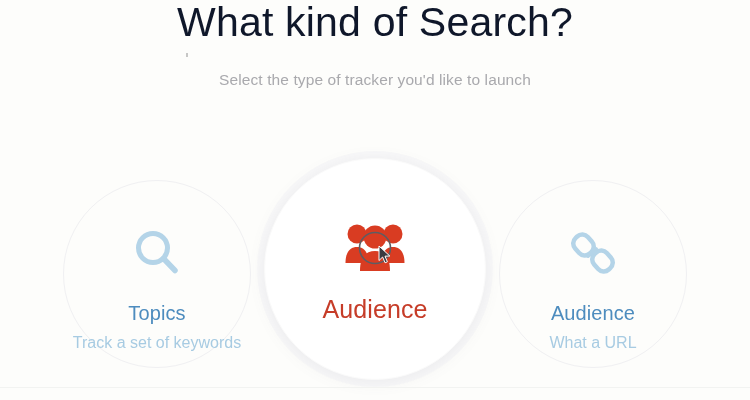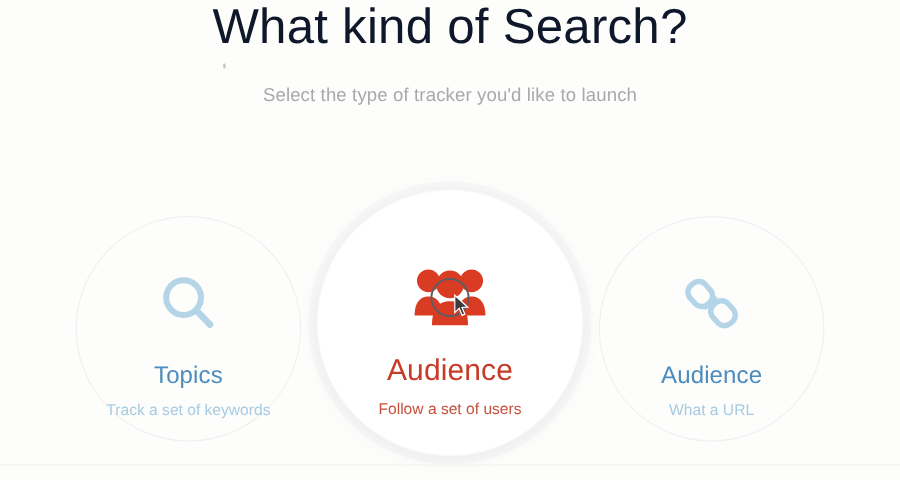--- a/index.html
+++ b/index.html
@@ -110,21 +110,21 @@
   .card-title {
     font-size: 20px;
     font-weight: 400;
     letter-spacing: 0.1px;
     line-height: 1;
   }
   .card.side .card-title  { margin-top: 22px; color: #4d8cbe; }
   .card.center .card-title{ margin-top: 20px; font-size: 25px; color: #c63c28; }
 
   .card-desc {
-    font-size: 13px;
+    font-size: 16px;
     font-weight: 400;
     line-height: 1;
   }
   .card.side .card-desc   { margin-top: 12px; color: #a7cbe2; }
   .card.center .card-desc { margin-top: 12px; color: #c9503c; }
 
   
   .cursor-arrow {
     position: absolute;
     left: 113px;
@@ -193,21 +193,20 @@
           <path d="M16 53 C16 38 22 33 31 33 C40 33 46 38 46 53 Z" fill="#d93c22"></path>
 
           <circle cx="31" cy="30" r="15.5" fill="none" stroke="#5d5d63" stroke-width="1.6"></circle>
         </svg>
 
         <svg class="cursor-arrow" viewBox="0 0 13 19">
           <path d="M1 1 L1 15.5 L4.6 12 L7.1 17.8 L9.4 16.8 L7 11.2 L11.8 11 Z" fill="#3a3a40" stroke="#ffffff" stroke-width="1"></path>
         </svg>
       </div>
       <div class="card-title">Audience</div>
-      <div class="card-desc">Follow a set of users</div>
     </div>
 
     <div class="card side right">
       <div class="icon-wrap">
         <svg width="48" height="50" viewBox="0 0 48 50" aria-hidden="true">
           <g stroke="#b4d4e8" stroke-width="4.5" fill="none" stroke-linejoin="round">
             <rect x="6" y="6.5" width="17" height="21" rx="7.5" transform="rotate(-42 14.5 17)"></rect>
             <rect x="25" y="22.5" width="17" height="21" rx="7.5" transform="rotate(-42 33.5 33)"></rect>
           </g>
           <line x1="19" y1="28" x2="27" y2="21" stroke="#b4d4e8" stroke-width="4" stroke-linecap="round"></line>

